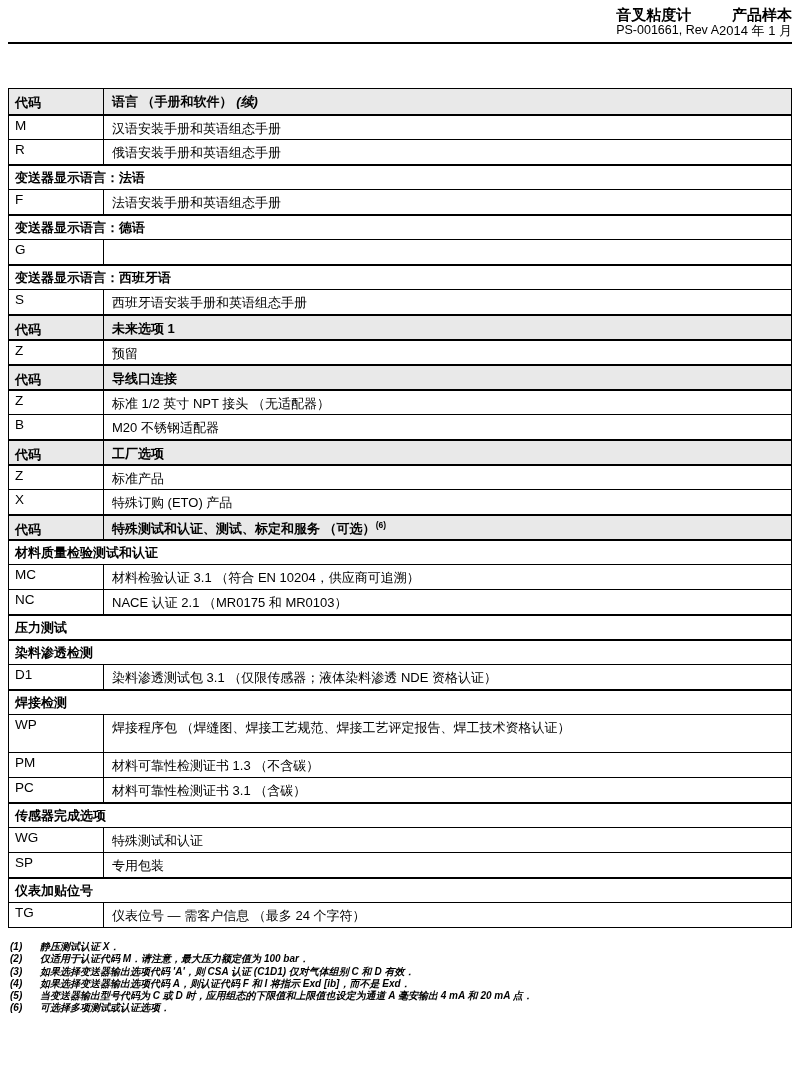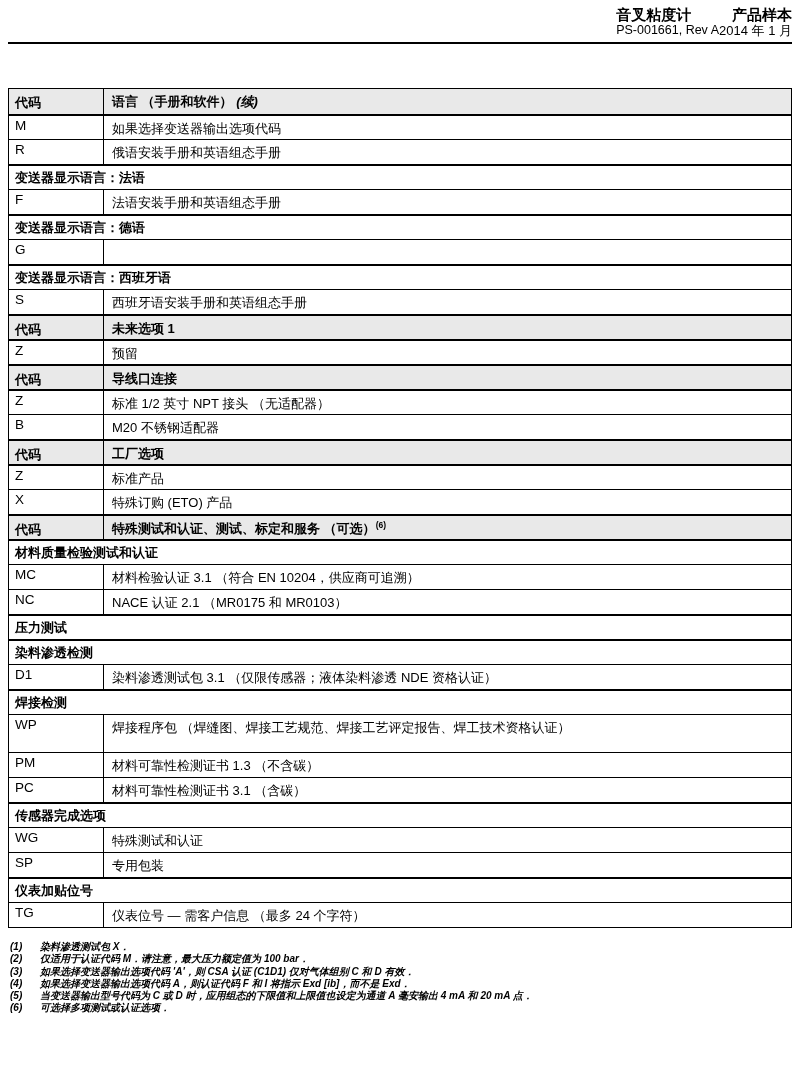--- a/index.html
+++ b/index.html
@@ -78,21 +78,21 @@
   <div class="header-rule"></div>
 
   <div class="model-table" id="model-table">
   <div class="trow trow-header">
     <div class="cell cell-code">代码</div>
     <div class="cell cell-desc"><span class="lbl">语言 （手册和软件） </span><span class="lbl-i">(续)</span><span class="lbl-sup"></span></div>
   </div>
 
   <div class="trow trow-item">
     <div class="cell cell-code">M</div>
-    <div class="cell cell-desc">如果选择变送器输出选项代码</div>
+    <div class="cell cell-desc">汉语安装手册和英语组态手册</div>
   </div>
 
   <div class="trow trow-item">
     <div class="cell cell-code">R</div>
     <div class="cell cell-desc">俄语安装手册和英语组态手册</div>
   </div>
 
   <div class="trow trow-section">
     <div class="cell cell-span">变送器显示语言：法语</div>
   </div>
@@ -232,21 +232,21 @@
 
   <div class="trow trow-item">
     <div class="cell cell-code">TG</div>
     <div class="cell cell-desc">仪表位号 — 需客户信息 （最多 24 个字符）</div>
   </div>
 </div>
 
   <div class="footnotes" id="footnotes">
   <div class="fn">
     <div class="fn-num">(1)</div>
-    <div class="fn-text">染料渗透测试包 X．</div>
+    <div class="fn-text">静压测试认证 X．</div>
   </div>
 
   <div class="fn">
     <div class="fn-num">(2)</div>
     <div class="fn-text">仅适用于认证代码 M．请注意，最大压力额定值为 100 bar．</div>
   </div>
 
   <div class="fn">
     <div class="fn-num">(3)</div>
     <div class="fn-text">如果选择变送器输出选项代码 'A'，则 CSA 认证 (C1D1) 仅对气体组别 C 和 D 有效．</div>

